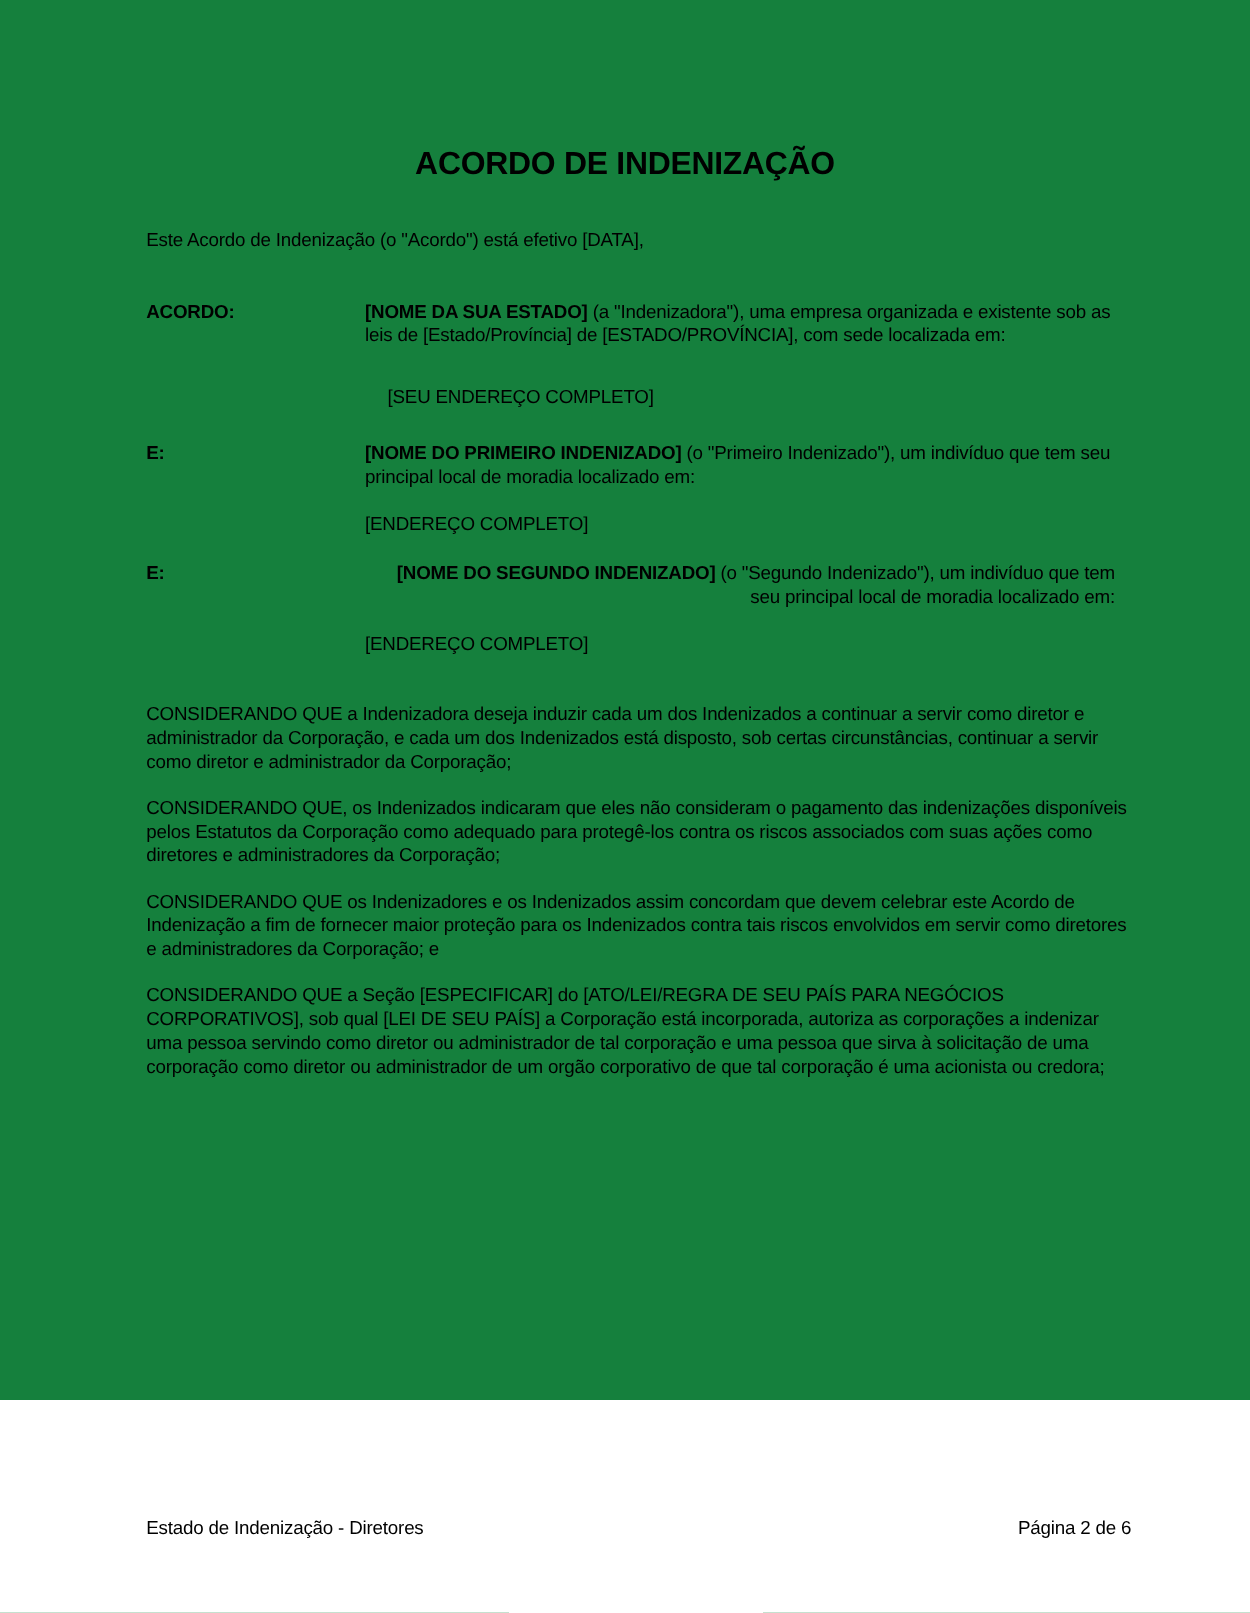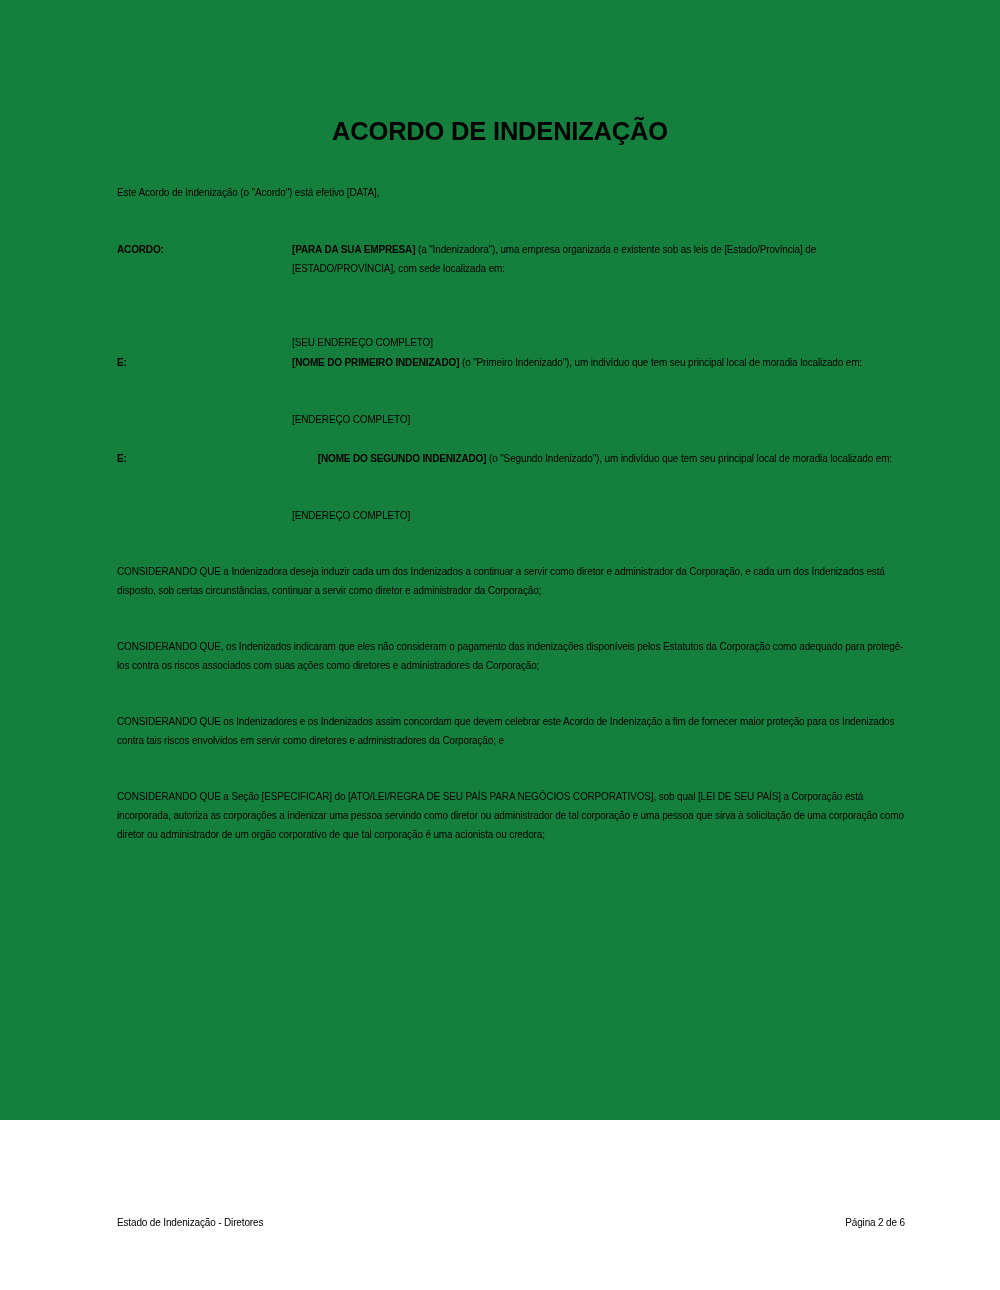--- a/index.html
+++ b/index.html
@@ -5,44 +5,44 @@
     html, body { margin: 0; padding: 0; background: #ffffff; }
     body {
       width: 1000px; height: 1290px; position: relative; overflow: hidden;
       font-family: "Liberation Sans", sans-serif; color: #000000;
     }
     .page { position: absolute; left: 0; top: 0; width: 1000px; height: 1120px; background: #15803d; padding-left: 24px; }
     .title {
       position: absolute; left: 0; width: 1000px; top: 113px; text-align: center;
       font-size: 25.5px; font-weight: bold; letter-spacing: -0.2px; line-height: 36px;
     }
-    .text { font-size: 10px; line-height: 19px; letter-spacing: -0.15px; }
+    .text { font-size: 15px; line-height: 19px; letter-spacing: -0.15px; }
     .intro { position: absolute; left: 117px; top: 183px; white-space: nowrap; }
     .party-label { position: absolute; left: 117px; font-weight: bold; }
     .party-body { position: absolute; left: 292px; width: 600px; }
     .party-body b { font-weight: bold; }
     .addr { position: absolute; left: 292px; white-space: nowrap; }
     .para { position: absolute; left: 117px; width: 790px; }
     .footer-left { position: absolute; left: 117px; top: 1213px; white-space: nowrap; }
     .footer-right { position: absolute; right: 119px; top: 1213px; white-space: nowrap; }
   </style>
 </head>
 <body>
 
 <div class="page">
 
   <div class="title">ACORDO DE INDENIZAÇÃO</div>
 
   <div class="text intro">Este Acordo de Indenização (o "Acordo") está efetivo [DATA],</div>
 
   <div class="text party-label" style="top:240px;">ACORDO:</div>
   <div class="text party-body" style="top:240px;">
-    <b>[PARA DA SUA EMPRESA]</b><span> (a "Indenizadora"), uma empresa organizada e existente sob as leis de [Estado/Província] de [ESTADO/PROVÍNCIA], com sede localizada em:</span>
+    <b>[NOME DA SUA ESTADO]</b><span> (a "Indenizadora"), uma empresa organizada e existente sob as leis de [Estado/Província] de [ESTADO/PROVÍNCIA], com sede localizada em:</span>
   </div>
-  <div class="text addr" style="top:333px;">[SEU ENDEREÇO COMPLETO]</div>
+  <div class="text addr" style="top:308px;margin-left:18px;">[SEU ENDEREÇO COMPLETO]</div>
 
   <div class="text party-label" style="top:353px;">E:</div>
   <div class="text party-body" style="top:353px;">
     <b>[NOME DO PRIMEIRO INDENIZADO]</b><span> (o "Primeiro Indenizado"), um indivíduo que tem seu principal local de moradia localizado em:</span>
   </div>
   <div class="text addr" style="top:410px;">[ENDEREÇO COMPLETO]</div>
 
   <div class="text party-label" style="top:449px;">E:</div>
   <div class="text party-body" style="top:449px;text-align:right;">
     <b>[NOME DO SEGUNDO INDENIZADO]</b><span> (o "Segundo Indenizado"), um indivíduo que tem seu principal local de moradia localizado em:</span>

